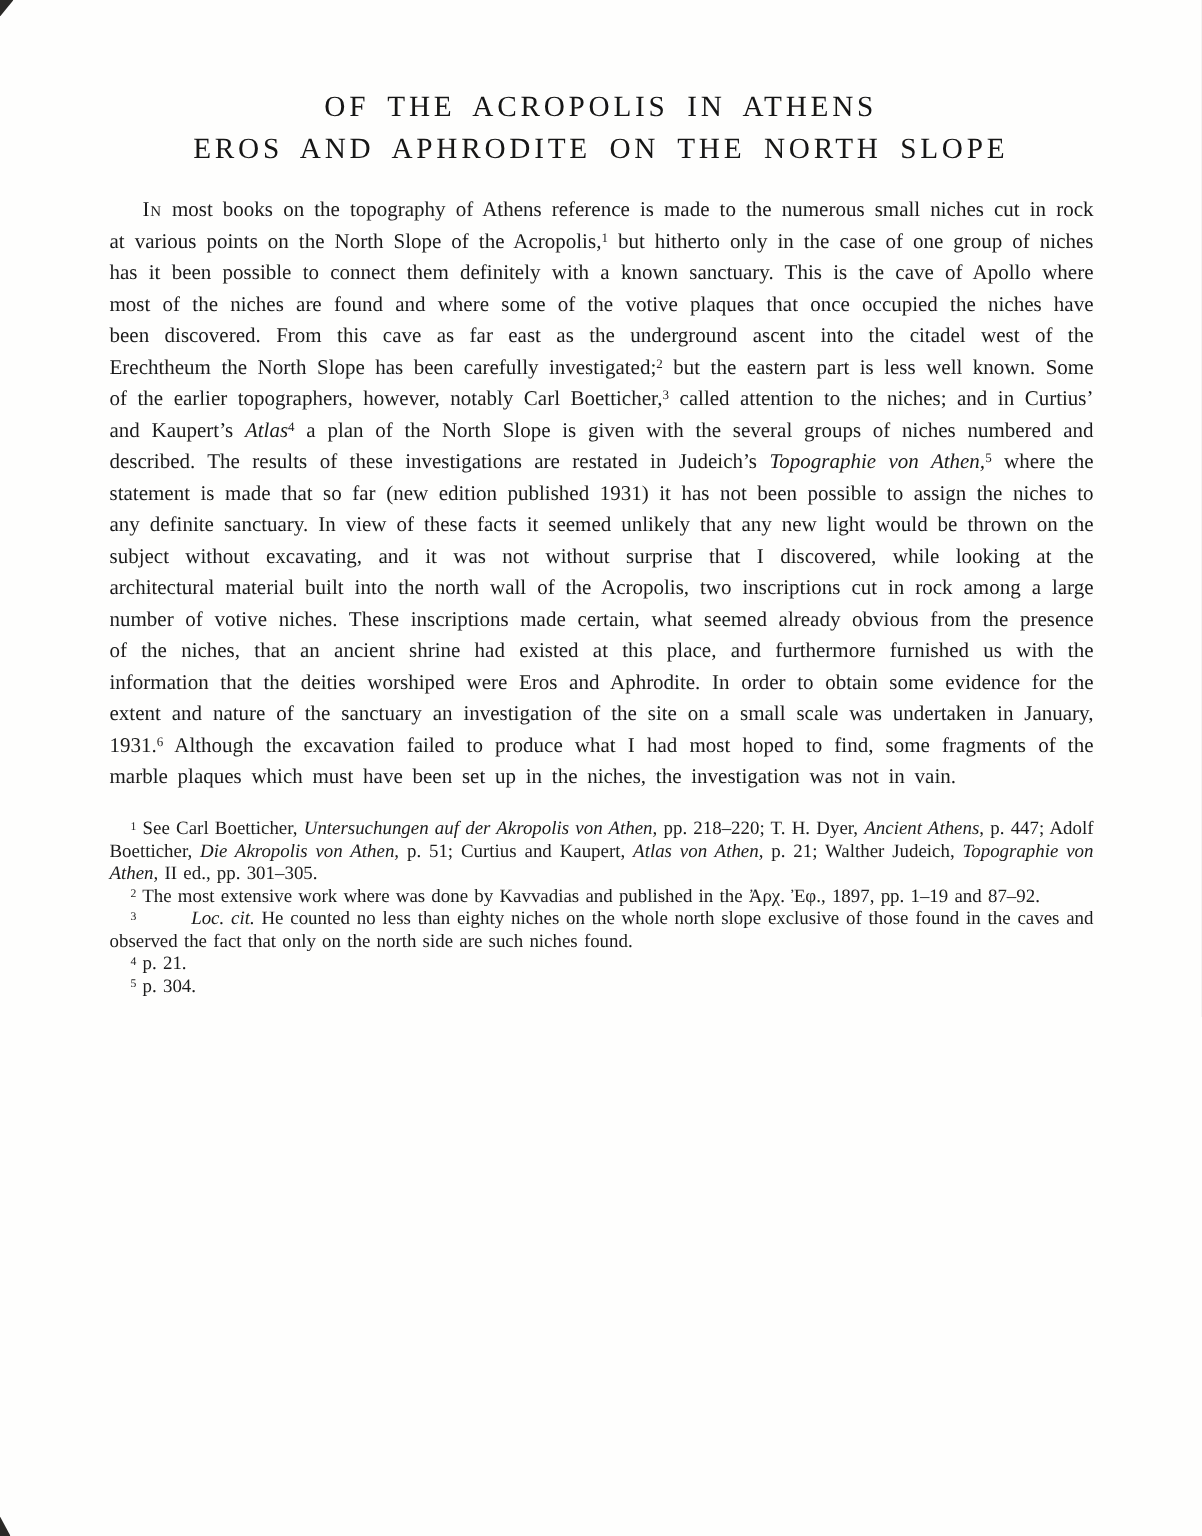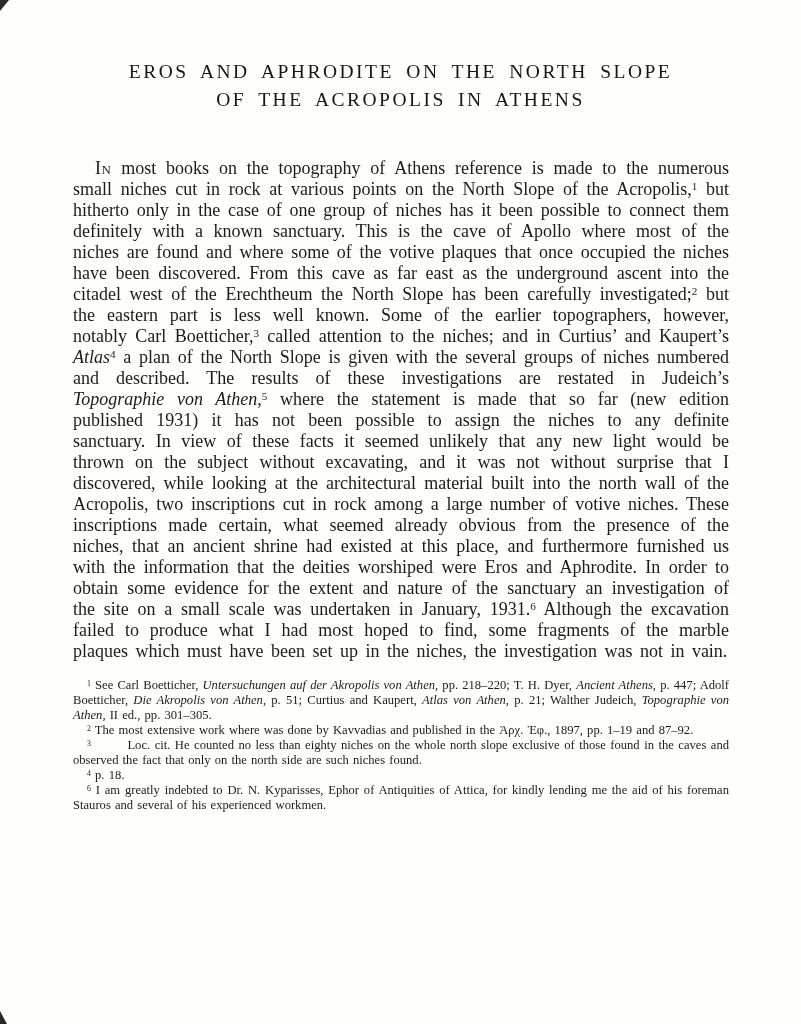--- a/index.html
+++ b/index.html
@@ -19,23 +19,23 @@
     text-align: center;
     font-size: 19.5px;
     font-weight: normal;
     letter-spacing: 2.5px;
     word-spacing: 5px;
     line-height: 28px;
     color: #161616;
   }
   .title-line { display: block; }
   .body-text {
-    margin: 44px 72px 0 73px;
+    margin: 16px 72px 0 73px;
     text-align: justify;
-    font-size: 18px;
+    font-size: 14px;
     line-height: 21px;
     text-indent: 22px;
     word-spacing: 3px;
   }
   sup.fnref {
     font-size: 0.62em;
     line-height: 0;
     vertical-align: baseline;
     position: relative;
     top: -0.45em;
@@ -59,28 +59,28 @@
     clip-path: polygon(0 0, 0 100%, 100% 100%);
   }
 </style>
 </head>
 <body>
 
 <div class="page">
   <div class="corner-mark top-left"></div>
 
   <h1 class="title">
+    <span class="title-line">OF THE ACROPOLIS IN ATHENS</span>
     <span class="title-line">EROS AND APHRODITE ON THE NORTH SLOPE</span>
-    <span class="title-line">OF THE ACROPOLIS IN ATHENS</span>
   </h1>
 
   <p class="body-text"><span class="sc">In</span><span> most books on the topography of Athens reference is made to the numerous small niches cut in rock at various points on the North Slope of the Acropolis,</span><sup class="fnref">1</sup><span> but hitherto only in the case of one group of niches has it been possible to connect them definitely with a known sanctuary.  This is the cave of Apollo where most of the niches are found and where some of the votive plaques that once occupied the niches have been discovered.  From this cave as far east as the underground ascent into the citadel west of the Erechtheum the North Slope has been carefully investigated;</span><sup class="fnref">2</sup><span> but the eastern part is less well known.  Some of the earlier topographers, however, notably Carl Boetticher,</span><sup class="fnref">3</sup><span> called attention to the niches; and in Curtius’ and Kaupert’s </span><span style="font-style: italic;">Atlas</span><sup class="fnref">4</sup><span> a plan of the North Slope is given with the several groups of niches numbered and described.  The results of these investigations are restated in Judeich’s </span><span style="font-style: italic;">Topographie von Athen,</span><sup class="fnref">5</sup><span> where the statement is made that so far (new edition published 1931) it has not been possible to assign the niches to any definite sanctuary.  In view of these facts it seemed unlikely that any new light would be thrown on the subject without excavating, and it was not without surprise that I discovered, while looking at the architectural material built into the north wall of the Acropolis, two inscriptions cut in rock among a large number of votive niches.  These inscriptions made certain, what seemed already obvious from the presence of the niches, that an ancient shrine had existed at this place, and furthermore furnished us with the information that the deities worshiped were Eros and Aphrodite.  In order to obtain some evidence for the extent and nature of the sanctuary an investigation of the site on a small scale was undertaken in January, 1931.</span><sup class="fnref">6</sup><span>  Although the excavation failed to produce what I had most hoped to find, some fragments of the marble plaques which must have been set up in the niches, the investigation was not in vain.</span></p>
 
   <div class="footnotes">
       <p class="footnote"><sup class="fnref">1</sup><span> See Carl Boetticher, </span><span style="font-style: italic;">Untersuchungen auf der Akropolis von Athen,</span><span> pp. 218–220;  T. H. Dyer, </span><span style="font-style: italic;">Ancient Athens,</span><span> p. 447;  Adolf Boetticher, </span><span style="font-style: italic;">Die Akropolis von Athen,</span><span> p. 51;  Curtius and Kaupert, </span><span style="font-style: italic;">Atlas von Athen,</span><span> p. 21;  Walther Judeich, </span><span style="font-style: italic;">Topographie von Athen,</span><span> II ed., pp. 301–305.</span></p>
       <p class="footnote"><sup class="fnref">2</sup><span> The most extensive work where was done by Kavvadias and published in the </span><span style="">Ἀρχ. Ἐφ.,</span><span> 1897, pp. 1–19 and 87–92.</span></p>
-      <p class="footnote"><sup class="fnref">3</sup><span> </span><span style=" margin-left: 32px;">Loc. cit.</span><span>  He counted no less than eighty niches on the whole north slope exclusive of those found in the caves and observed the fact that only on the north side are such niches found.</span></p>
-      <p class="footnote"><sup class="fnref">4</sup><span> p. 18.</span></p>
-      <p class="footnote"><sup class="fnref">6</sup><span> I am greatly indebted to Dr. N. Kyparisses, Ephor of Antiquities of Attica, for kindly lending me the aid of his foreman Stauros and several of his experienced workmen.</span></p>
+      <p class="footnote"><sup class="fnref">3</sup><span> </span><span style="font-style: italic; margin-left: 32px;">Loc. cit.</span><span>  He counted no less than eighty niches on the whole north slope exclusive of those found in the caves and observed the fact that only on the north side are such niches found.</span></p>
+      <p class="footnote"><sup class="fnref">4</sup><span> p. 21.</span></p>
+      <p class="footnote"><sup class="fnref">5</sup><span> p. 304.</span></p>
     </div>
 
   <div class="corner-mark bottom-left"></div>
 </div>
 
 </body></html>

